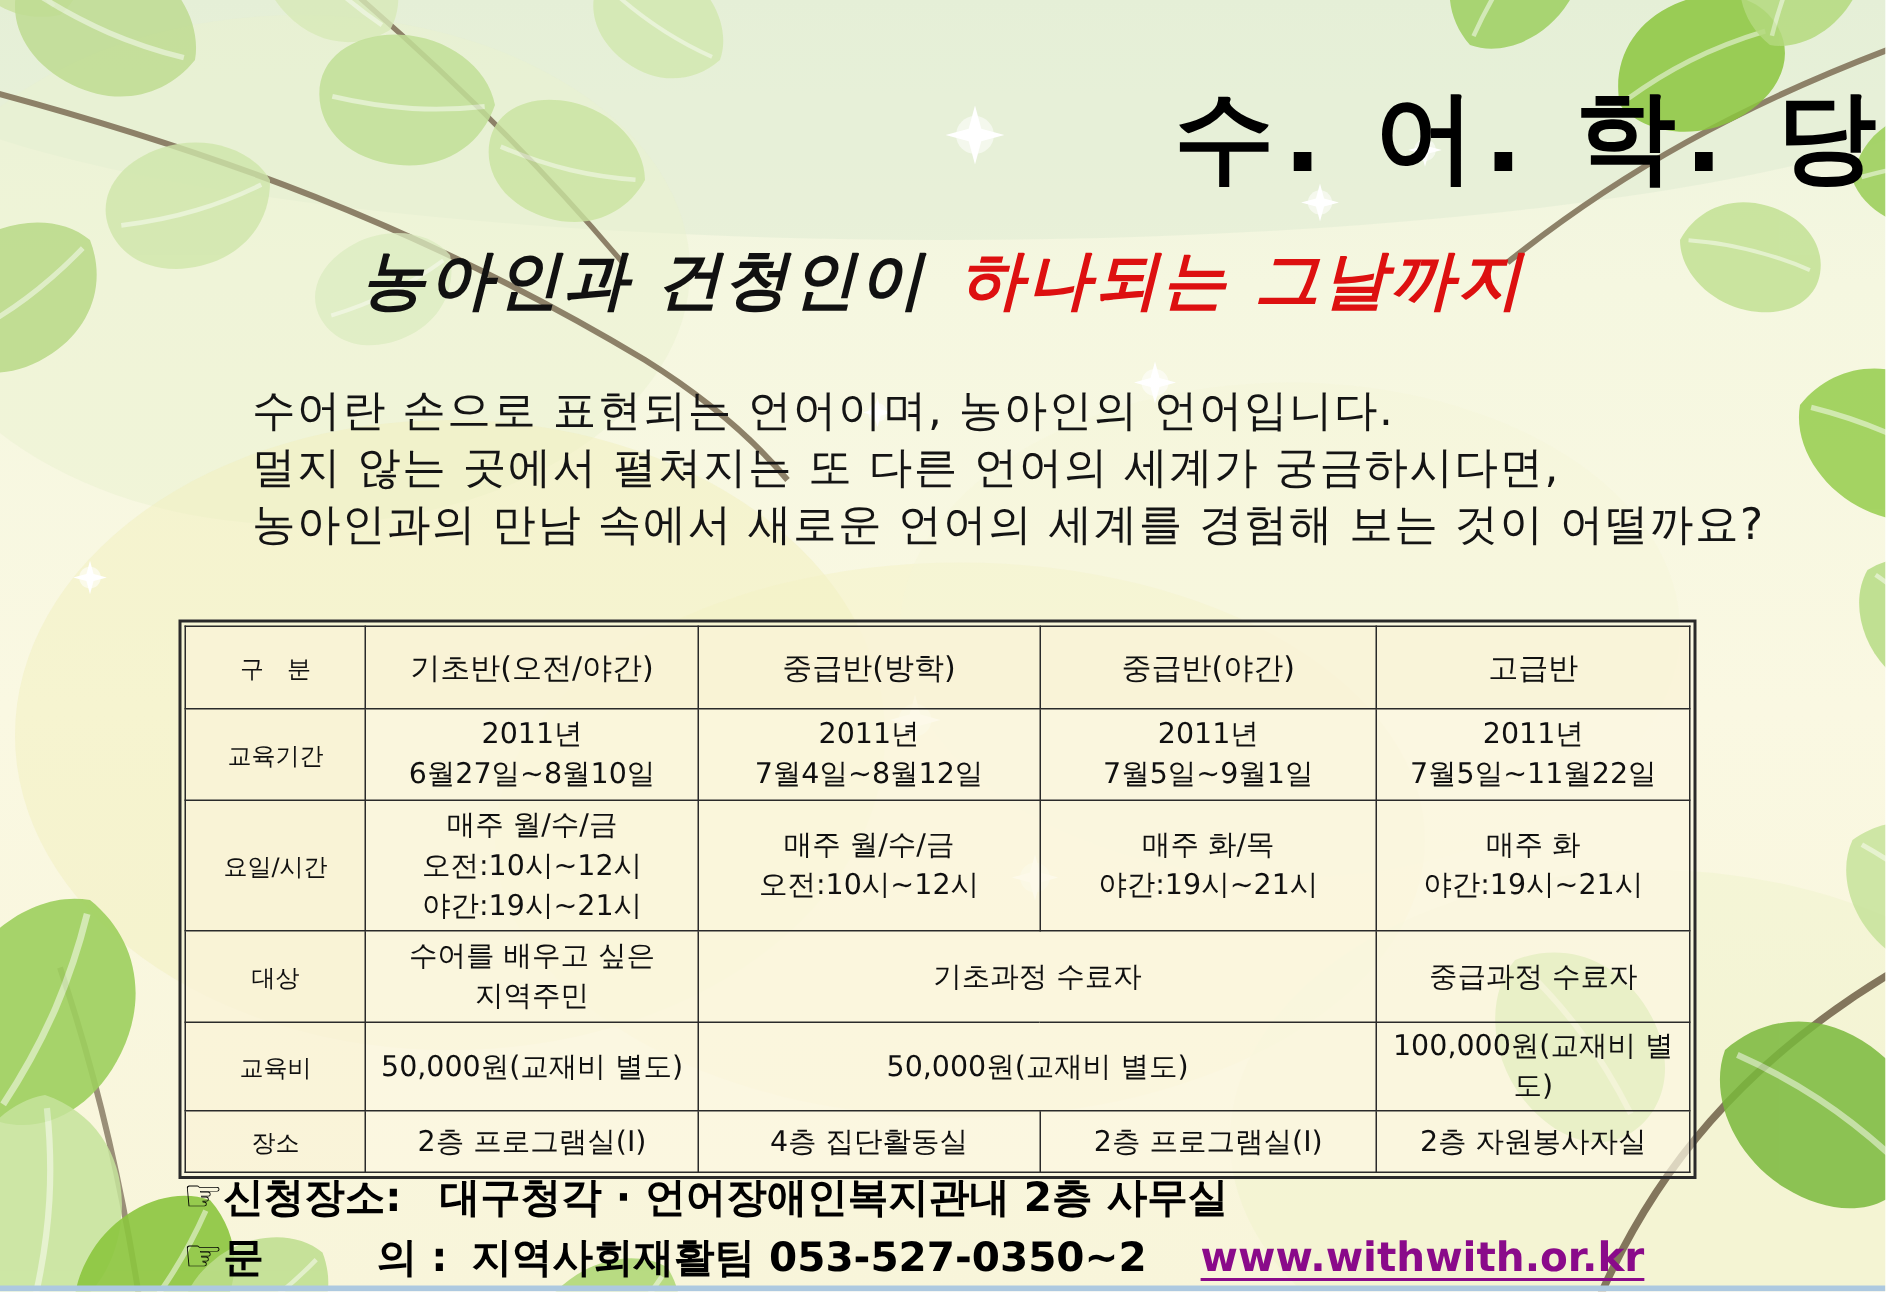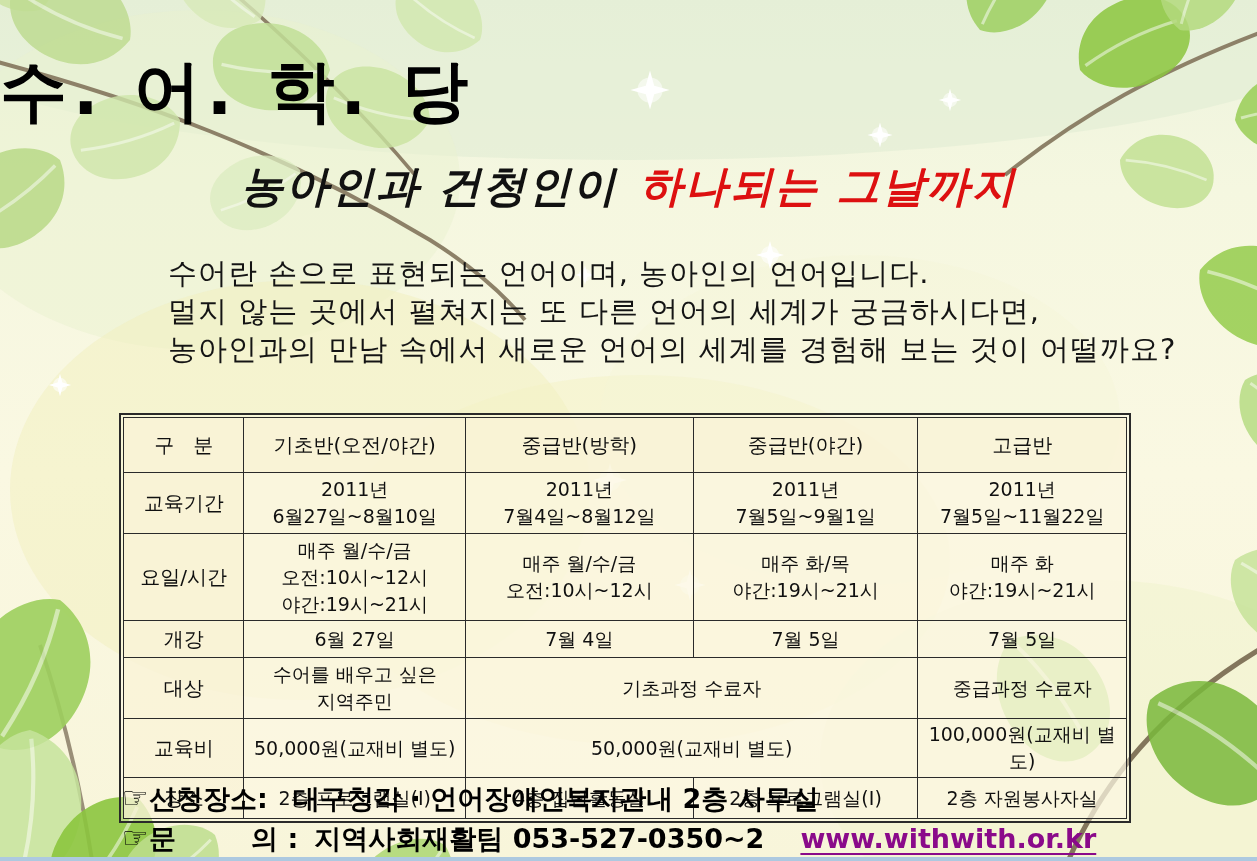--- a/index.html
+++ b/index.html
@@ -8,21 +8,21 @@
     width:1257px;height:861px;
     overflow:hidden;
     background:linear-gradient(180deg,#ecf3dd 0%,#f5f7e0 22%,#faf8e2 55%,#f8f5da 100%);
     font-family:"DejaVu Sans","Liberation Sans",sans-serif;
     color:#111;
   }
   .bg-svg{position:absolute;left:0;top:0;width:100%;height:100%;}
 
   .title{
     position:absolute;left:0;top:46px;width:100%;
-    text-align:left;
+    text-align:right;
     font-size:67px;font-weight:bold;letter-spacing:6px;
     color:#000;white-space:pre;
   }
   .subtitle{
     position:absolute;left:0;top:158px;width:100%;
     text-align:center;
     font-size:43px;font-style:italic;font-weight:bold;letter-spacing:2px;
     white-space:pre;
   }
   .subtitle .red{margin-left:22px;}
@@ -46,21 +46,21 @@
   table.course td{
     border:1px solid #2a2a2a;
     text-align:center;vertical-align:middle;
     font-size:19px;color:#101010;
     background:rgba(252,246,225,0.60);
     white-space:pre-line;
     line-height:27px;
     padding:2px 4px;
   }
   table.course td.hd{font-size:20px;background:rgba(250,242,213,0.70);}
-  table.course td.lbl{background:rgba(250,242,213,0.70);white-space:pre;font-size:20px;}
+  table.course td.lbl{background:rgba(250,242,213,0.70);white-space:pre;font-size:16px;}
   col.c0{width:12.0%}col.c1{width:22.1%}col.c2{width:22.7%}col.c3{width:22.4%}col.c4{width:20.8%}
 
   .footer-line{
     position:absolute;left:122px;
     font-size:27px;font-weight:bold;color:#000;
     white-space:pre;
   }
   .footer-line .finger{font-size:30px;font-weight:normal;}
   .footer-line .val{margin-left:16px;margin-top:45px;}
   .footer-line .link{
@@ -188,27 +188,20 @@
 오전:10시~12시
 야간:19시~21시</td>
         <td>매주 월/수/금
 오전:10시~12시</td>
         <td>매주 화/목
 야간:19시~21시</td>
         <td>매주 화
 야간:19시~21시</td>
       </tr>
       <tr>
-        <td class="lbl" style="height:32px">개강</td>
-        <td>6월 27일</td>
-        <td>7월 4일</td>
-        <td>7월 5일</td>
-        <td>7월 5일</td>
-      </tr>
-      <tr>
         <td class="lbl" style="height:56px">대상</td>
         <td>수어를 배우고 싶은
 지역주민</td>
         <td colspan="2">기초과정 수료자</td>
         <td>중급과정 수료자</td>
       </tr>
       <tr>
         <td class="lbl" style="height:38px">교육비</td>
         <td>50,000원(교재비 별도)</td>
         <td colspan="2">50,000원(교재비 별도)</td>

